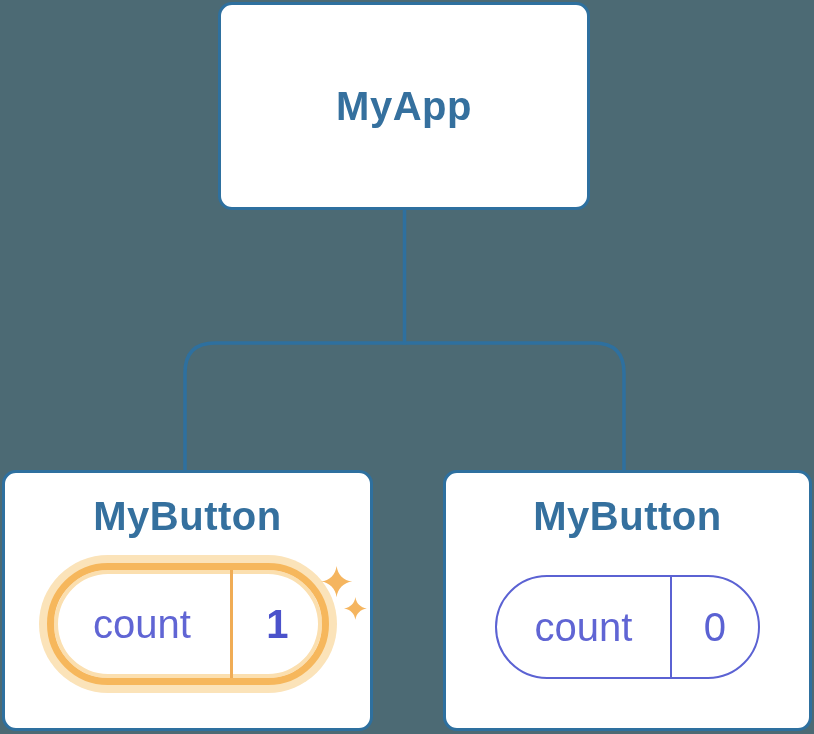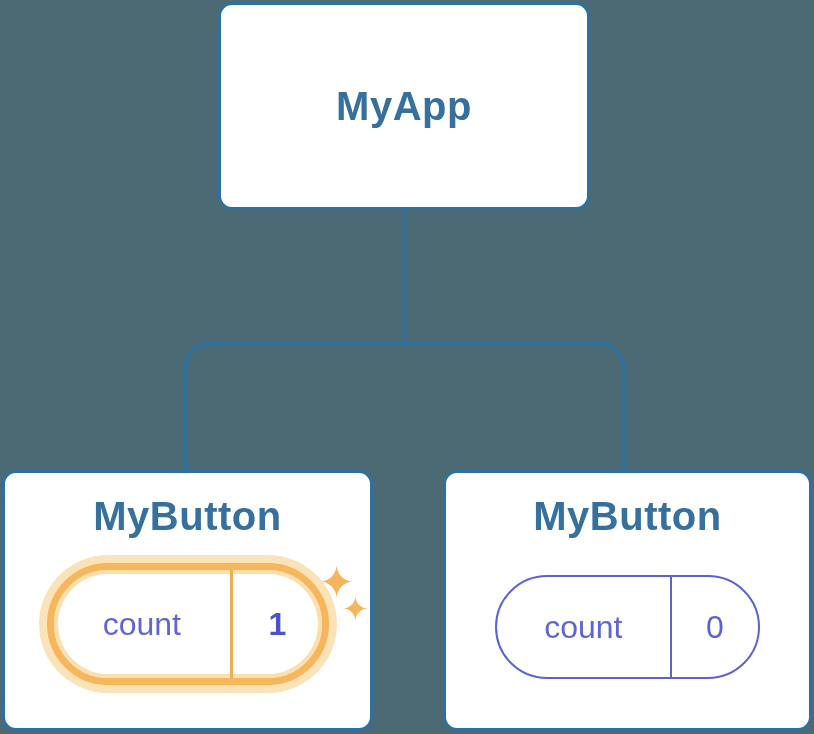--- a/index.html
+++ b/index.html
@@ -67,21 +67,21 @@
   }
   .pill-normal {
     margin-top: 36px;
     width: 265px; height: 104px;
     border: 2px solid #5B62D3;
   }
   .pill-cell {
     display: flex;
     align-items: center;
     justify-content: center;
-    font-size: 32px;
+    font-size: 40px;
   }
   .pill-label { flex: 2; color: #6065D4; }
   .pill-value { flex: 1; color: #5B62D3; }
   .pill-updated .pill-value { font-weight: 700; color: #4B52CB; }
   .pill-divider { width: 3px; }
   .pill-updated .pill-divider { background: #F0AC55; }
   .pill-normal .pill-divider { width: 2px; background: #5B62D3; }
 
   .sparkles {
     position: absolute;

